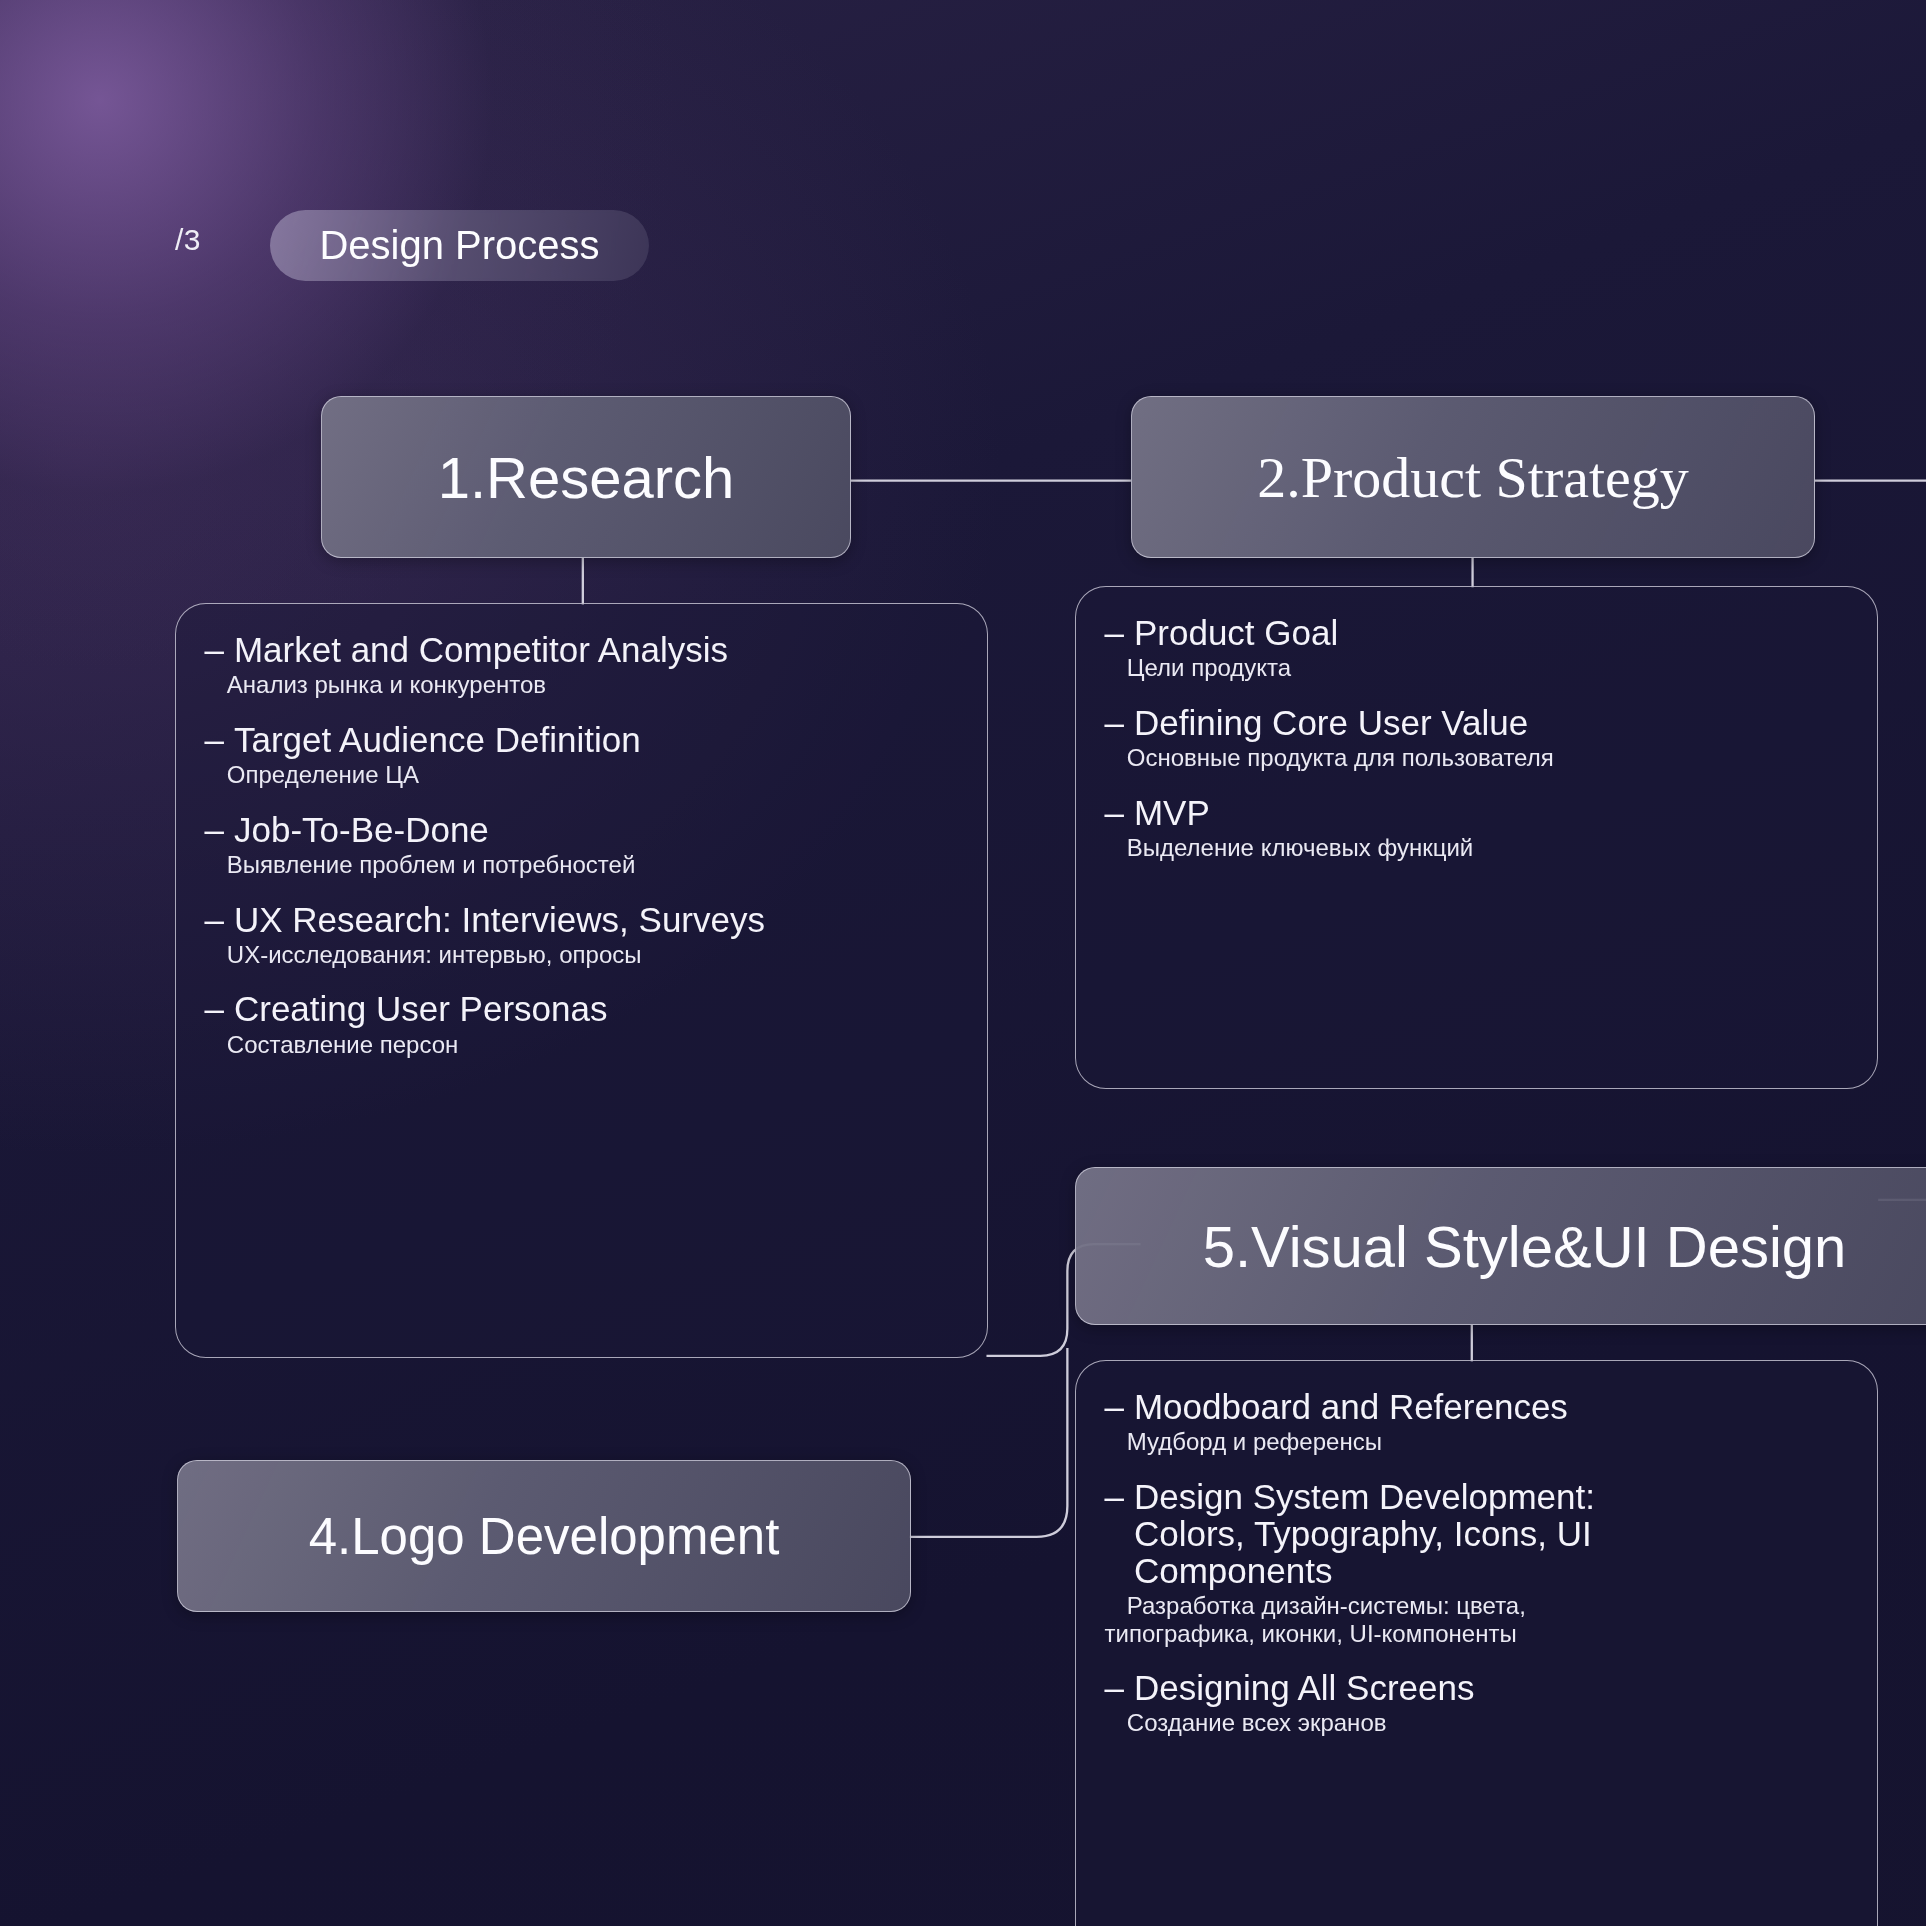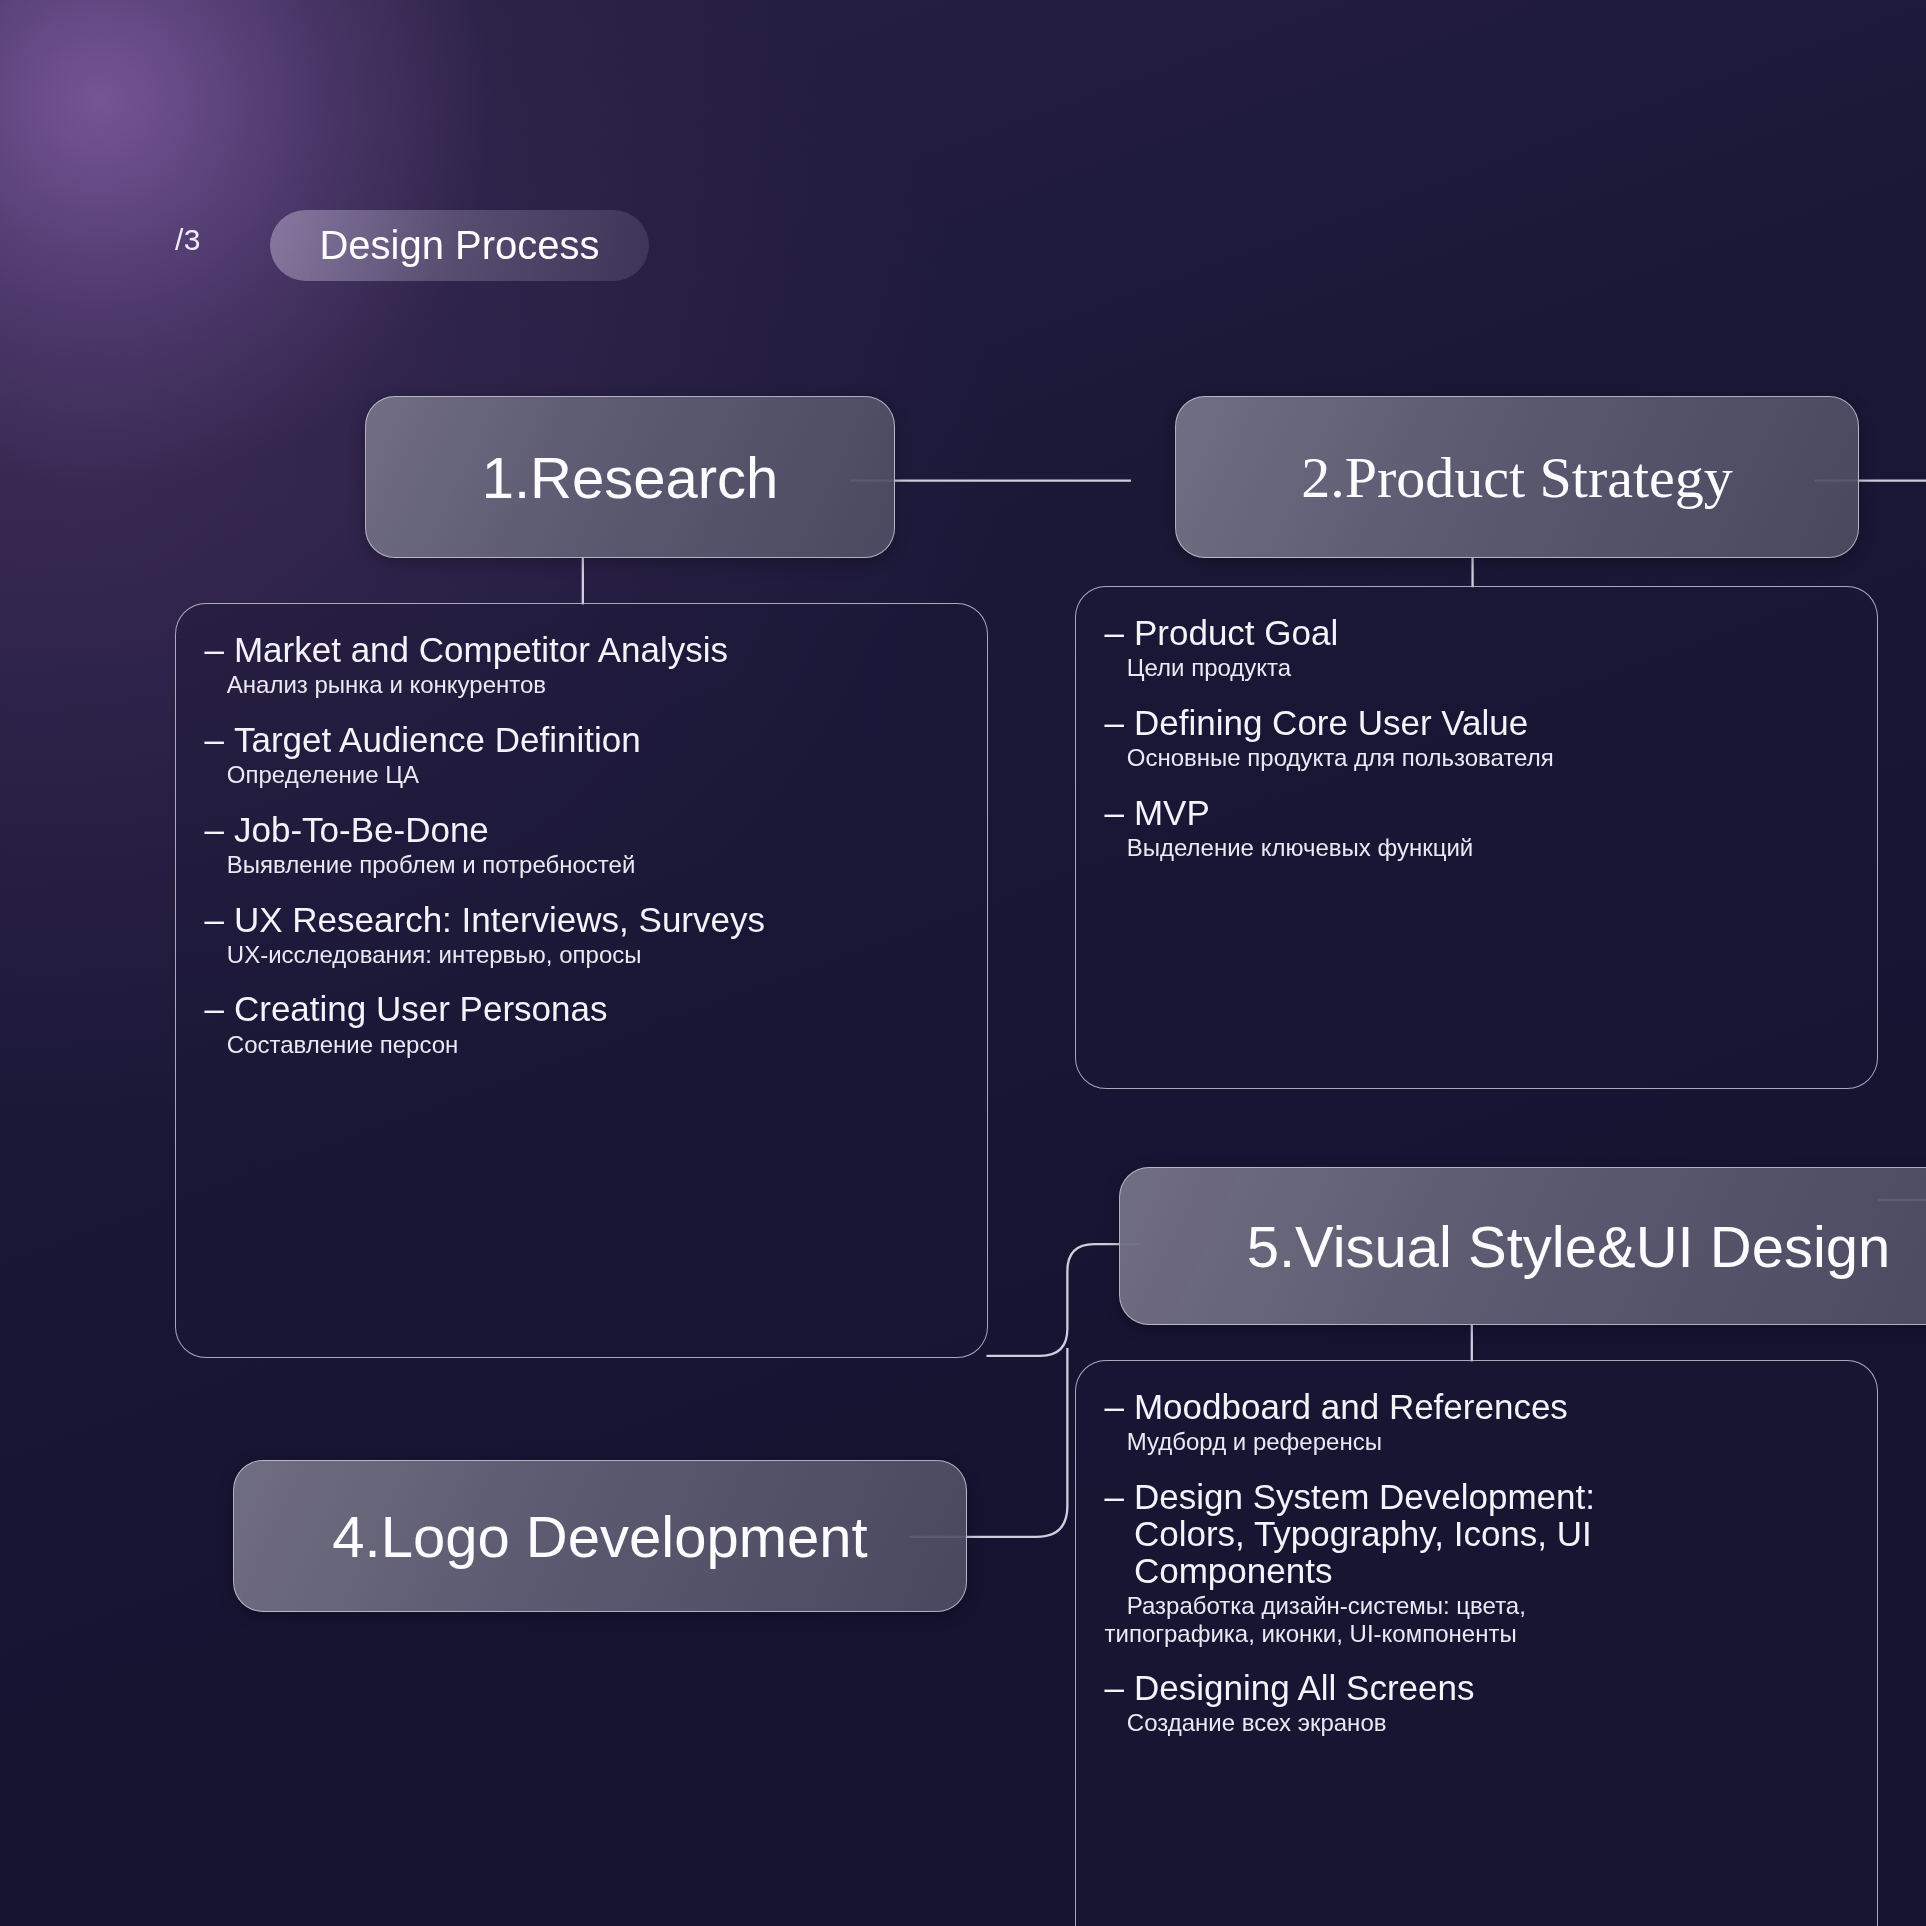--- a/index.html
+++ b/index.html
@@ -34,29 +34,28 @@
     width:379px; height:71px; border-radius:37px;
     background:linear-gradient(100deg, rgba(186,178,206,.52) 0%, rgba(150,143,172,.40) 45%, rgba(108,103,132,.30) 100%);
     display:flex; align-items:center; justify-content:center;
     color:#fdfdff; font-size:40px; font-stretch:condensed;
     backdrop-filter:blur(1.5px);
   }
 
   
   .pill{
     position:absolute;
-    border-radius:30px;
+    border-radius:20px;
     background:linear-gradient(115deg, rgba(116,114,134,.96) 0%, rgba(96,95,117,.94) 42%, rgba(78,77,99,.92) 100%);
     border:1.5px solid rgba(214,212,226,.72);
     display:flex; align-items:center; justify-content:center;
     color:#fcfcff;
     font-stretch:condensed;
     box-shadow:0 3.9px 15.4px rgba(0,0,0,.28);
     z-index:3;
-    margin-left:44px;
   }
 
   
   .card{
     position:absolute;
     border:1.9px solid rgba(206,204,219,.80);
     border-radius:31px;
     background:rgba(26,24,55,.42);
     z-index:2;
     padding:27px 28.5px 23px 28.5px;
@@ -114,21 +113,21 @@
   <div class="badge">Design Process</div>
 
   <div class="pill" style="left:321px; top:396px; width:530px; height:162px; font-size:58px;">
     <span>1.Research</span>
   </div>
 
   <div class="pill" style="left:1131px; top:396px; width:684px; height:162px; font-size:58px;font-family:Liberation Serif, serif;">
     <span>2.Product Strategy</span>
   </div>
 
-  <div class="pill" style="left:189px; top:1460px; width:734px; height:152px; font-size:58px;">
+  <div class="pill" style="left:177px; top:1460px; width:734px; height:152px; font-size:51px;">
     <span>4.Logo Development</span>
   </div>
 
   <div class="pill" style="left:1075px; top:1167px; width:899px; height:158px; font-size:58px;">
     <span>5.Visual Style&amp;UI Design</span>
   </div>
 
   <div class="card" style="left:175px; top:603px; width:813px; height:755px;">
     <div class="item">
       <div class="en"><span class="dash">–</span><span>Market and Competitor Analysis</span></div>

